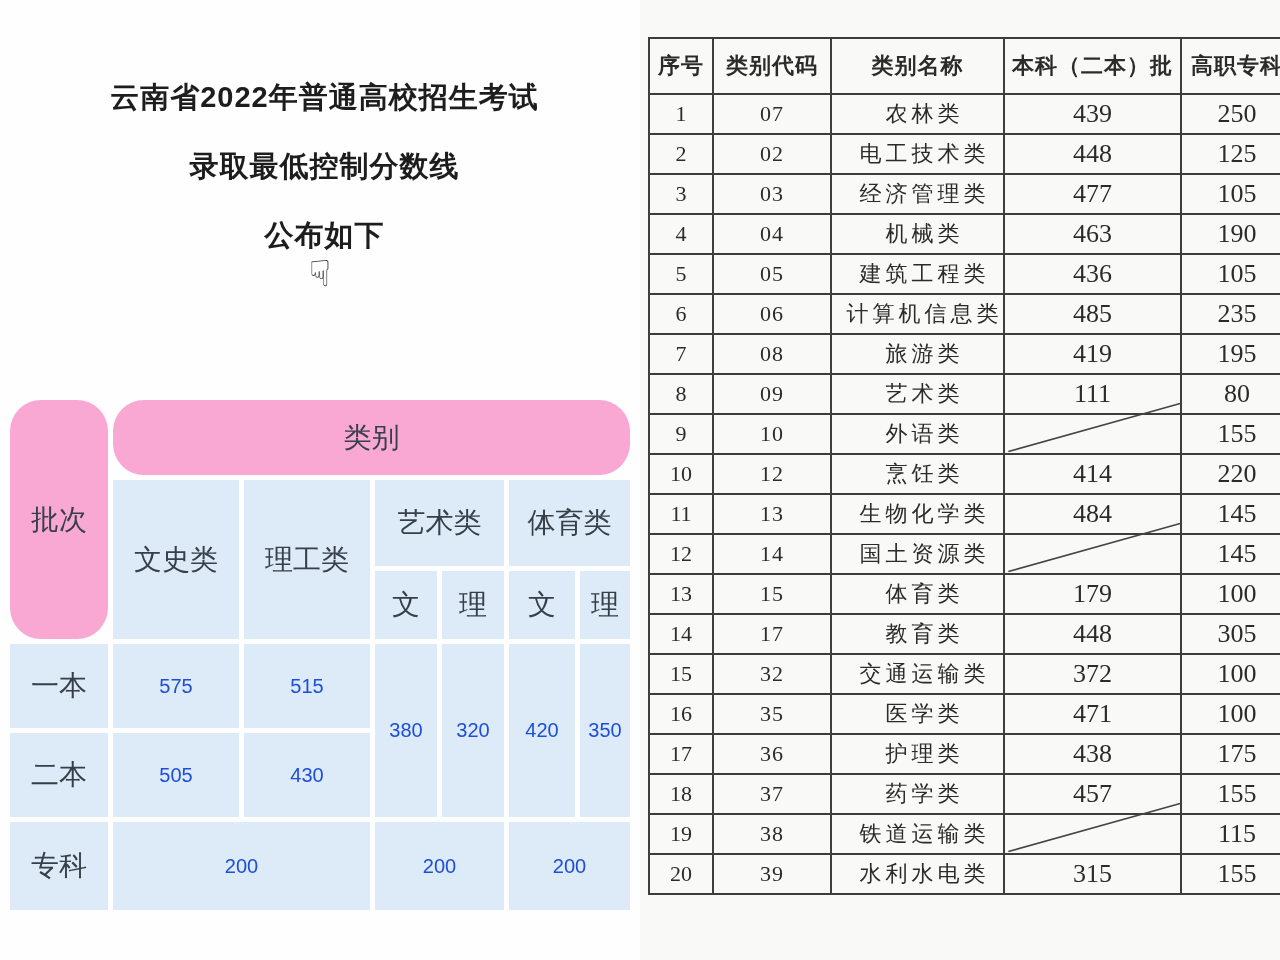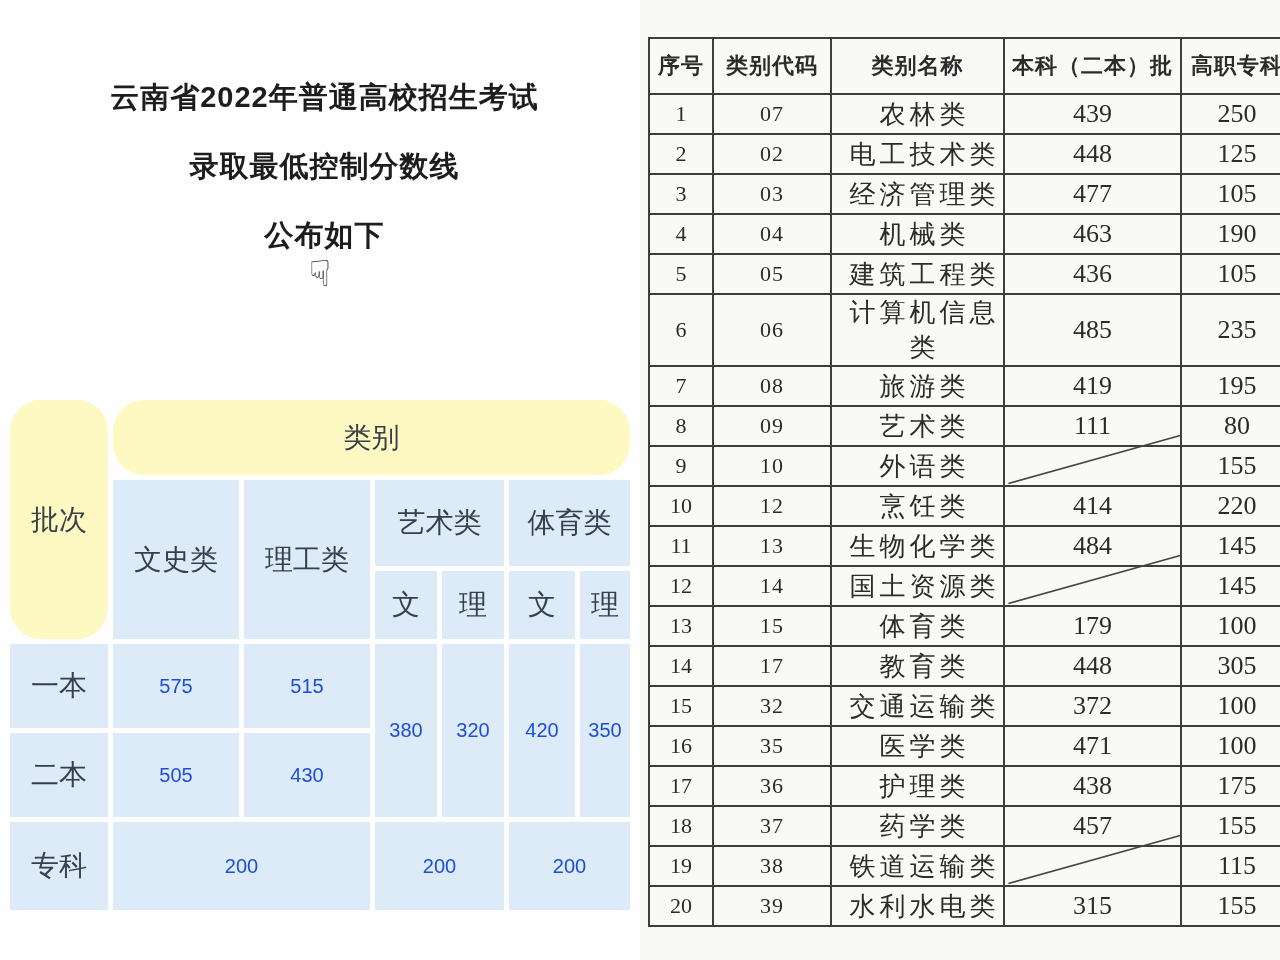--- a/index.html
+++ b/index.html
@@ -21,42 +21,42 @@
   .hand { position:absolute; left:0; top:256px; width:640px; text-align:center;
           font-size:36px; color:#2e2e2e; line-height:36px; }
 
   
   table.score { position:absolute; left:5px; top:395px;
     border-collapse:separate; border-spacing:5px; table-layout:fixed; }
   table.score td {
     background:#dcebf7; text-align:center; vertical-align:middle;
     font-size:28px; color:#37404a; overflow:hidden;
   }
-  table.score td.dark { background:#fef9c3;border-radius:31px; }
+  table.score td.dark { background:#f9a8d4;border-radius:31px; }
   table.score td.num  { font-size:20px; color:#1d4ed8; }
   .h1 td { height:75px; }
   .h2 td { height:86px; }
   .h3 td { height:68px; }
   .d1 td { height:84px; }
   .d2 td { height:84px; }
   .d3 td { height:88px; }
 
   
   .right-panel { position:absolute; left:640px; top:0; width:640px; height:960px;
                  background:#f9f9f7; overflow:hidden; }
 
   table.codes { position:absolute; left:8px; top:37px;
     border-collapse:collapse; table-layout:fixed; width:644px;
     font-family:"Liberation Serif", serif; color:#2b2b2b; }
   table.codes td, table.codes th { border:2px solid #3d3d3d; text-align:center; vertical-align:middle; }
   table.codes th { height:56px; font-size:22px; font-weight:bold; letter-spacing:1px; }
   table.codes td { height:40px; }
   td.c-no   { font-size:22px; }
   td.c-code { font-size:22px; letter-spacing:1px; }
-  td.c-name { font-size:26px; text-align:left; padding-left:14px; letter-spacing:4px; }
+  td.c-name { font-size:22px; text-align:left; padding-left:14px; letter-spacing:4px; }
   td.c-num  { font-size:26px; }
 
   td.slash { position:relative; }
   td.slash svg { position:absolute; left:-2px; top:-12px;
     width:calc(100% + 4px); height:calc(100% + 12px); overflow:visible; pointer-events:none; }
 </style>
 </head>
 <body>
 
 <div class="left-panel">

